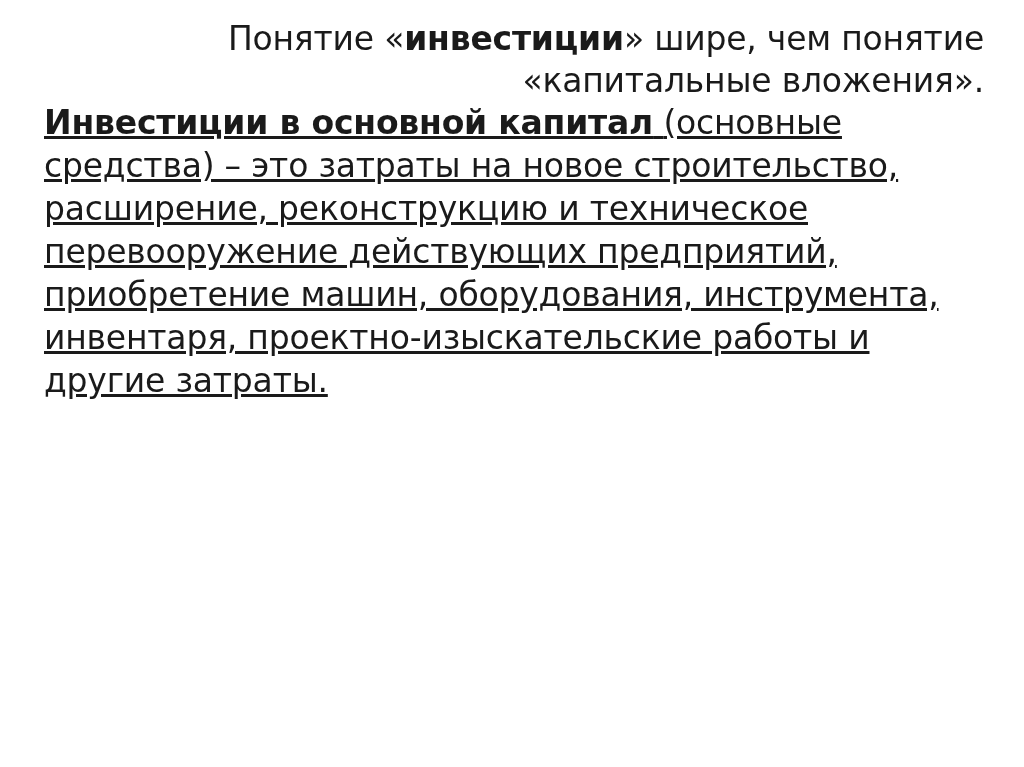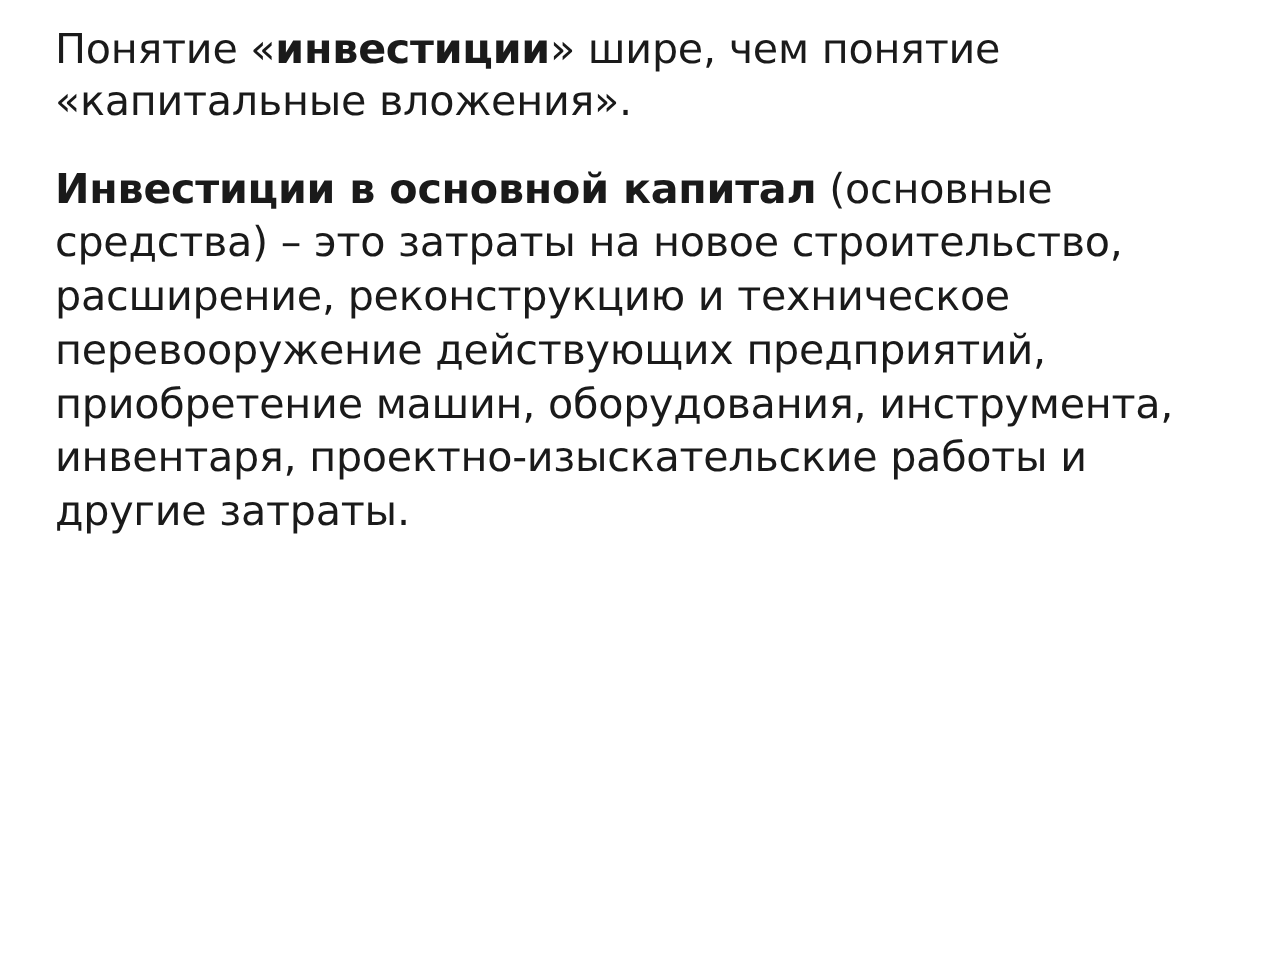--- a/index.html
+++ b/index.html
@@ -22,26 +22,28 @@
     position: relative;
   }
   .block {
     margin: 0;
     padding: 0;
   }
   .para-1 {
     font-size: 33px;
     line-height: 1.28;
     letter-spacing: -0.2px;
-    margin-bottom: 28px;
+    margin-bottom: 0;
+    text-align: right;
   }
   .para-2 {
     font-size: 33px;
     line-height: 1.30;
     letter-spacing: -0.2px;
+    text-decoration: underline;
   }
   .bold {
     font-weight: bold;
   }
 </style>
 </head>
 <body>
 
 <div class="slide">
 

